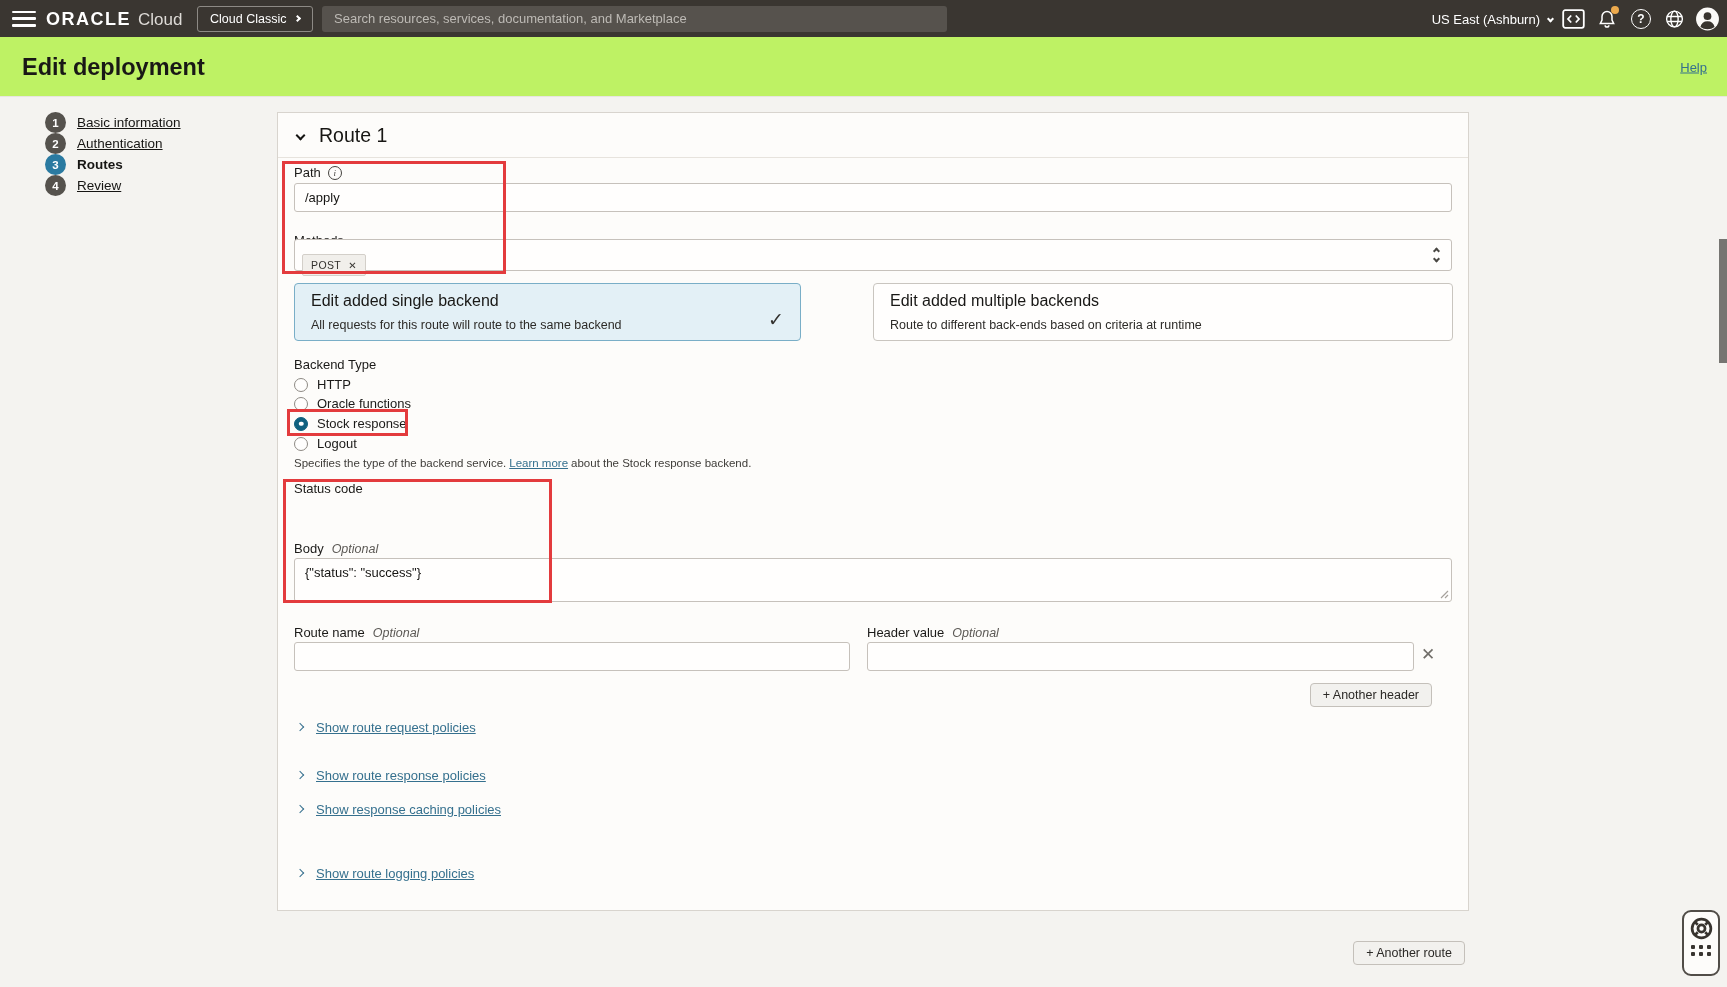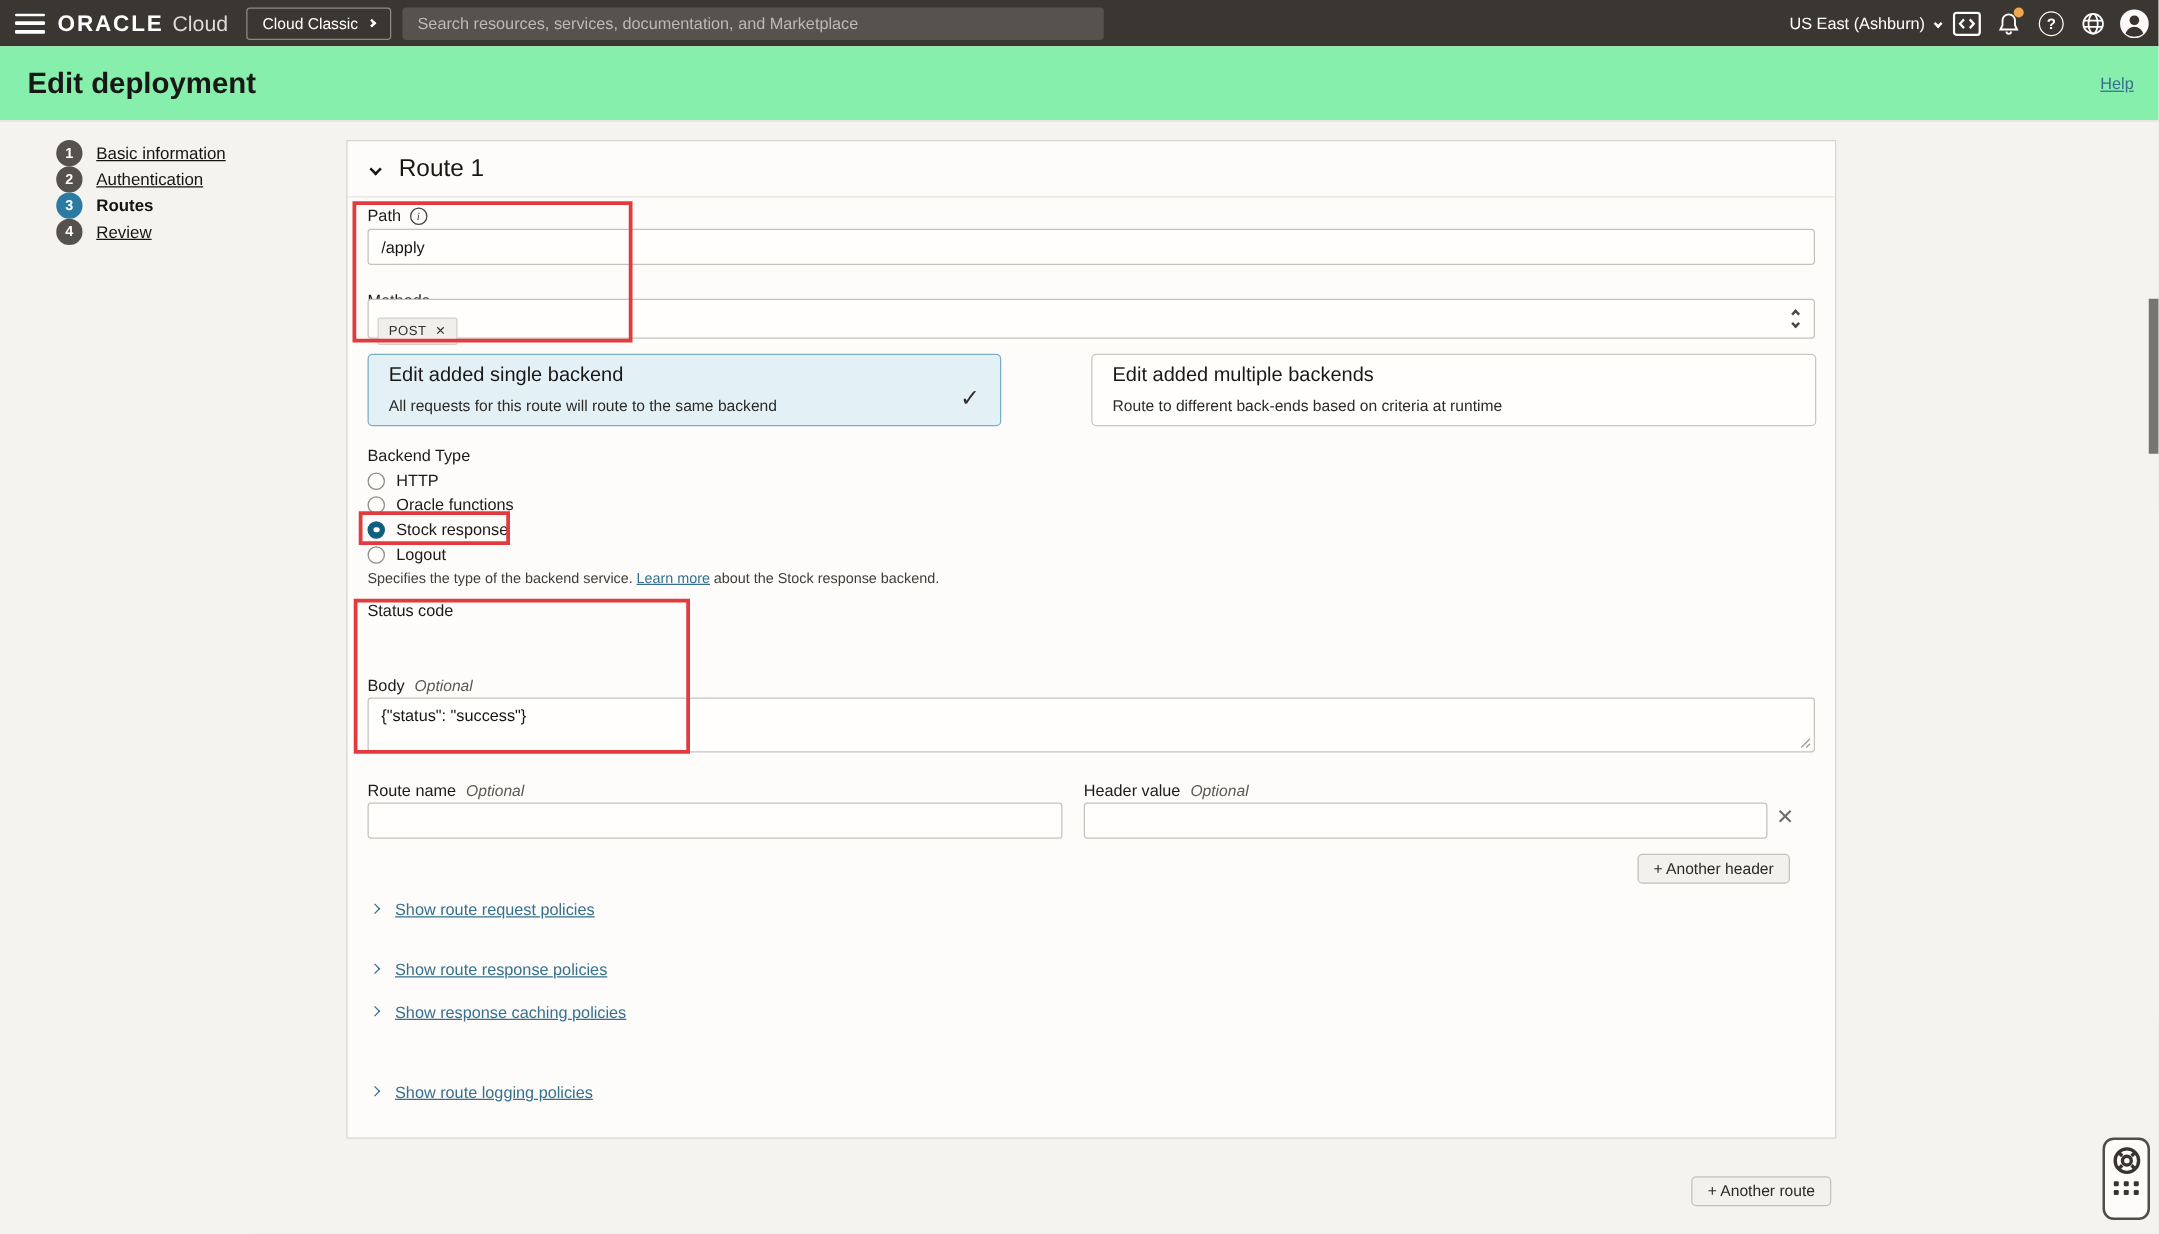--- a/index.html
+++ b/index.html
@@ -10,42 +10,42 @@
   
   .topbar { position:absolute; left:0; top:0; width:1727px; height:37px; background:#3a3631; }
   .tb-abs { position:absolute; top:50%; transform:translateY(-50%); }
   .hamburger { left:12px; width:24px; height:16px; display:flex; flex-direction:column; justify-content:space-between; cursor:pointer; }
   .hamburger span { display:block; height:2.5px; background:#fff; border-radius:1px; }
   .brand { left:46px; display:flex; align-items:baseline; gap:7px; cursor:pointer; }
   .brand-bold { color:#fff; font-size:18px; font-weight:bold; letter-spacing:1.5px; }
   .brand-light { color:#dedbd7; font-size:17px; }
   .classic-btn { left:197px; height:26px; padding:0 12px; display:flex; align-items:center; gap:9px;
                  background:transparent; border:1px solid #8d8a85; border-radius:3px; color:#fff; font-size:12.5px; cursor:pointer; }
-  .search { left:322px; width:561px; height:26px; background:#56524d; border:none; border-radius:3px;
+  .search { left:322px; width:625px; height:26px; background:#56524d; border:none; border-radius:3px;
             color:#fdba74; font-size:13px; padding:12px 12px; outline:none; }
   .search::placeholder { color:#bdbab5; }
   .region { right:174px; display:flex; align-items:center; gap:8px; color:#fff; font-size:13px; cursor:pointer; }
   .tb-icon { cursor:pointer; line-height:0; }
   .icon-code { left:1562px; } .icon-bell { left:1597px; } .icon-q { left:1631px; }
   .icon-globe { left:1664px; } .icon-avatar { left:1695px; }
   .bell-wrap { position:relative; display:inline-block; }
   .bell-dot { position:absolute; top:-2px; right:-2px; width:8px; height:8px; border-radius:50%; background:#edaa4d; }
   .qcircle { width:20px; height:20px; border:1.8px solid #fff; border-radius:50%; color:#fff; font-size:12px; font-weight:bold;
              display:flex; align-items:center; justify-content:center; }
 
   
   .chev { display:inline-block; width:7px; height:7px; border-right:2px solid #161513; border-bottom:2px solid #161513; }
   .chev.down  { transform:rotate(45deg); }
   .chev.right { transform:rotate(-45deg); }
   .chev.white { border-color:#fff; }
   .chev.link  { border-color:#35708e; width:6px; height:6px; border-width:1.8px; }
   .chev.small { width:5px; height:5px; }
 
   
-  .page-header { position:absolute; left:0; top:37px; width:1727px; height:60px; background:#86efac; border-bottom:1px solid #e8e5e0; }
+  .page-header { position:absolute; left:0; top:37px; width:1727px; height:60px; background:#bef264; border-bottom:1px solid #e8e5e0; }
   .page-title { position:absolute; left:22px; top:50%; transform:translateY(-50%); font-size:23.5px; color:#191816; }
   .help-link { position:absolute; right:20px; top:50%; transform:translateY(-50%); font-size:13px; color:#35708e; text-decoration:underline; cursor:pointer; }
 
   
   .wizard { position:absolute; left:45px; top:112px; }
   .w-step { display:flex; align-items:center; gap:11px; height:21px; }
   .w-circle { width:21px; height:21px; border-radius:50%; background:#55524d; color:#fff; font-size:11.5px; font-weight:bold;
               display:flex; align-items:center; justify-content:center; flex:0 0 21px; }
   .w-step.active .w-circle { background:#2a7aa1; }
   .w-label { font-size:13.5px; color:#161513; text-decoration:underline; cursor:pointer; }

